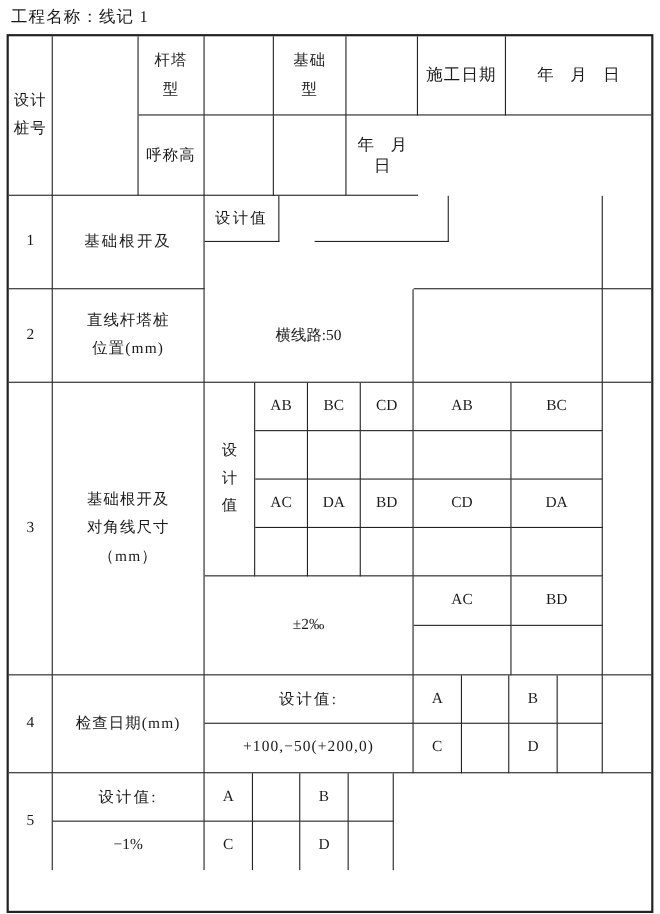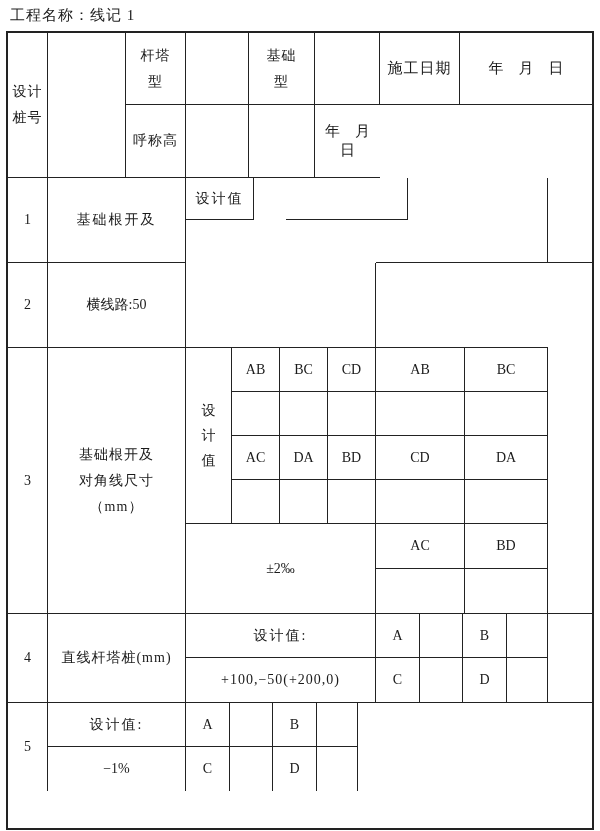--- a/index.html
+++ b/index.html
@@ -82,20 +82,22 @@
     <div class="dev1">
       <div class="c br bb ls2">设计值</div>
       <div class="c br bb"></div>
     </div>
     <div class="c br bb"></div>
     <div class="c bb"></div>
   </div>
 
   <div class="band" id="bandD">
     <div class="c br bb">2</div>
+    <div class="c br bb ml ls1">直线杆塔桩
+位置(mm)</div>
     <div class="c br bb">横线路:50</div>
     <div class="c br bb"></div>
     <div class="c bb"></div>
   </div>
 
   <div class="band" id="bandE">
     <div class="c br bb">3</div>
     <div class="c br bb ml ls1">基础根开及
 对角线尺寸
 （mm）</div>
@@ -129,21 +131,21 @@
       <div class="c br bb">AC</div>
       <div class="c br bb">BD</div>
       <div class="c br bb"></div>
       <div class="c br bb"></div>
     </div>
     <div class="c bb"></div>
   </div>
 
   <div class="band" id="bandF">
     <div class="c br bb">4</div>
-    <div class="c br bb ls1">直线杆塔桩(mm)</div>
+    <div class="c br bb ls1">检查日期(mm)</div>
     <div class="devF">
       <div class="c br bb ls2">设计值:</div>
       <div class="c br bb ls1">+100,−50(+200,0)</div>
     </div>
     <div class="resF">
       <div class="c br bb">A</div>
       <div class="c br bb"></div>
       <div class="c br bb">B</div>
       <div class="c br bb"></div>
       <div class="c br bb">C</div>

